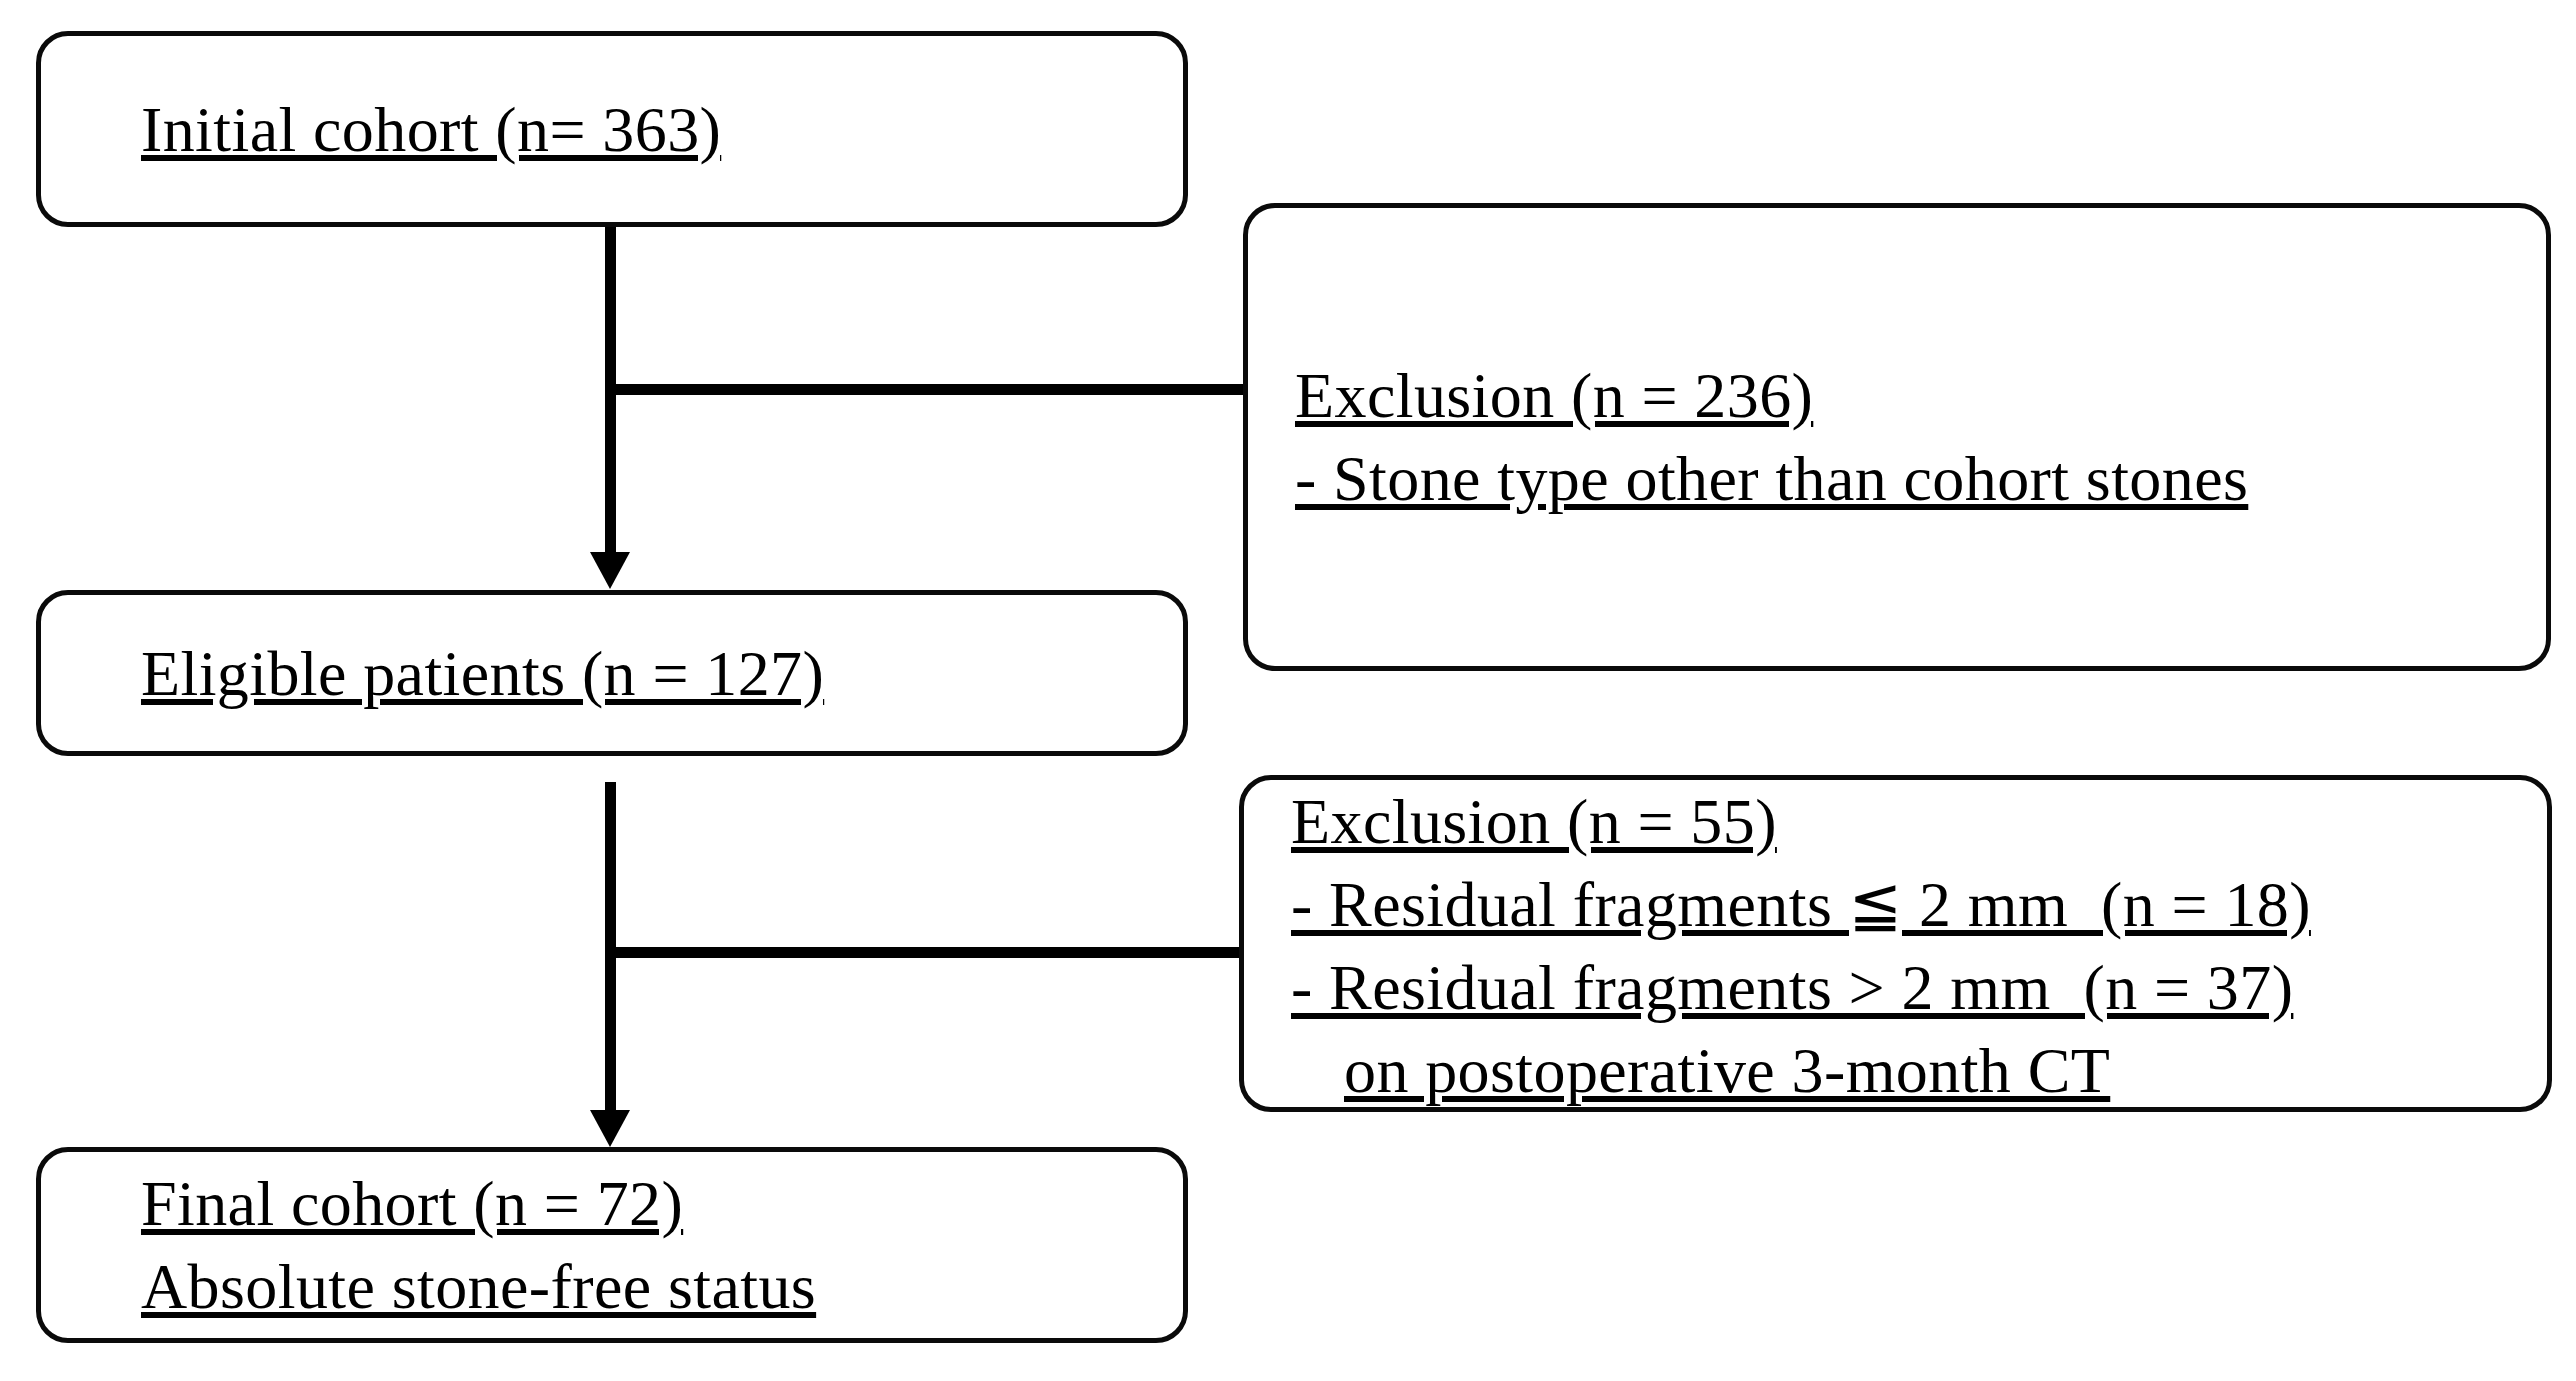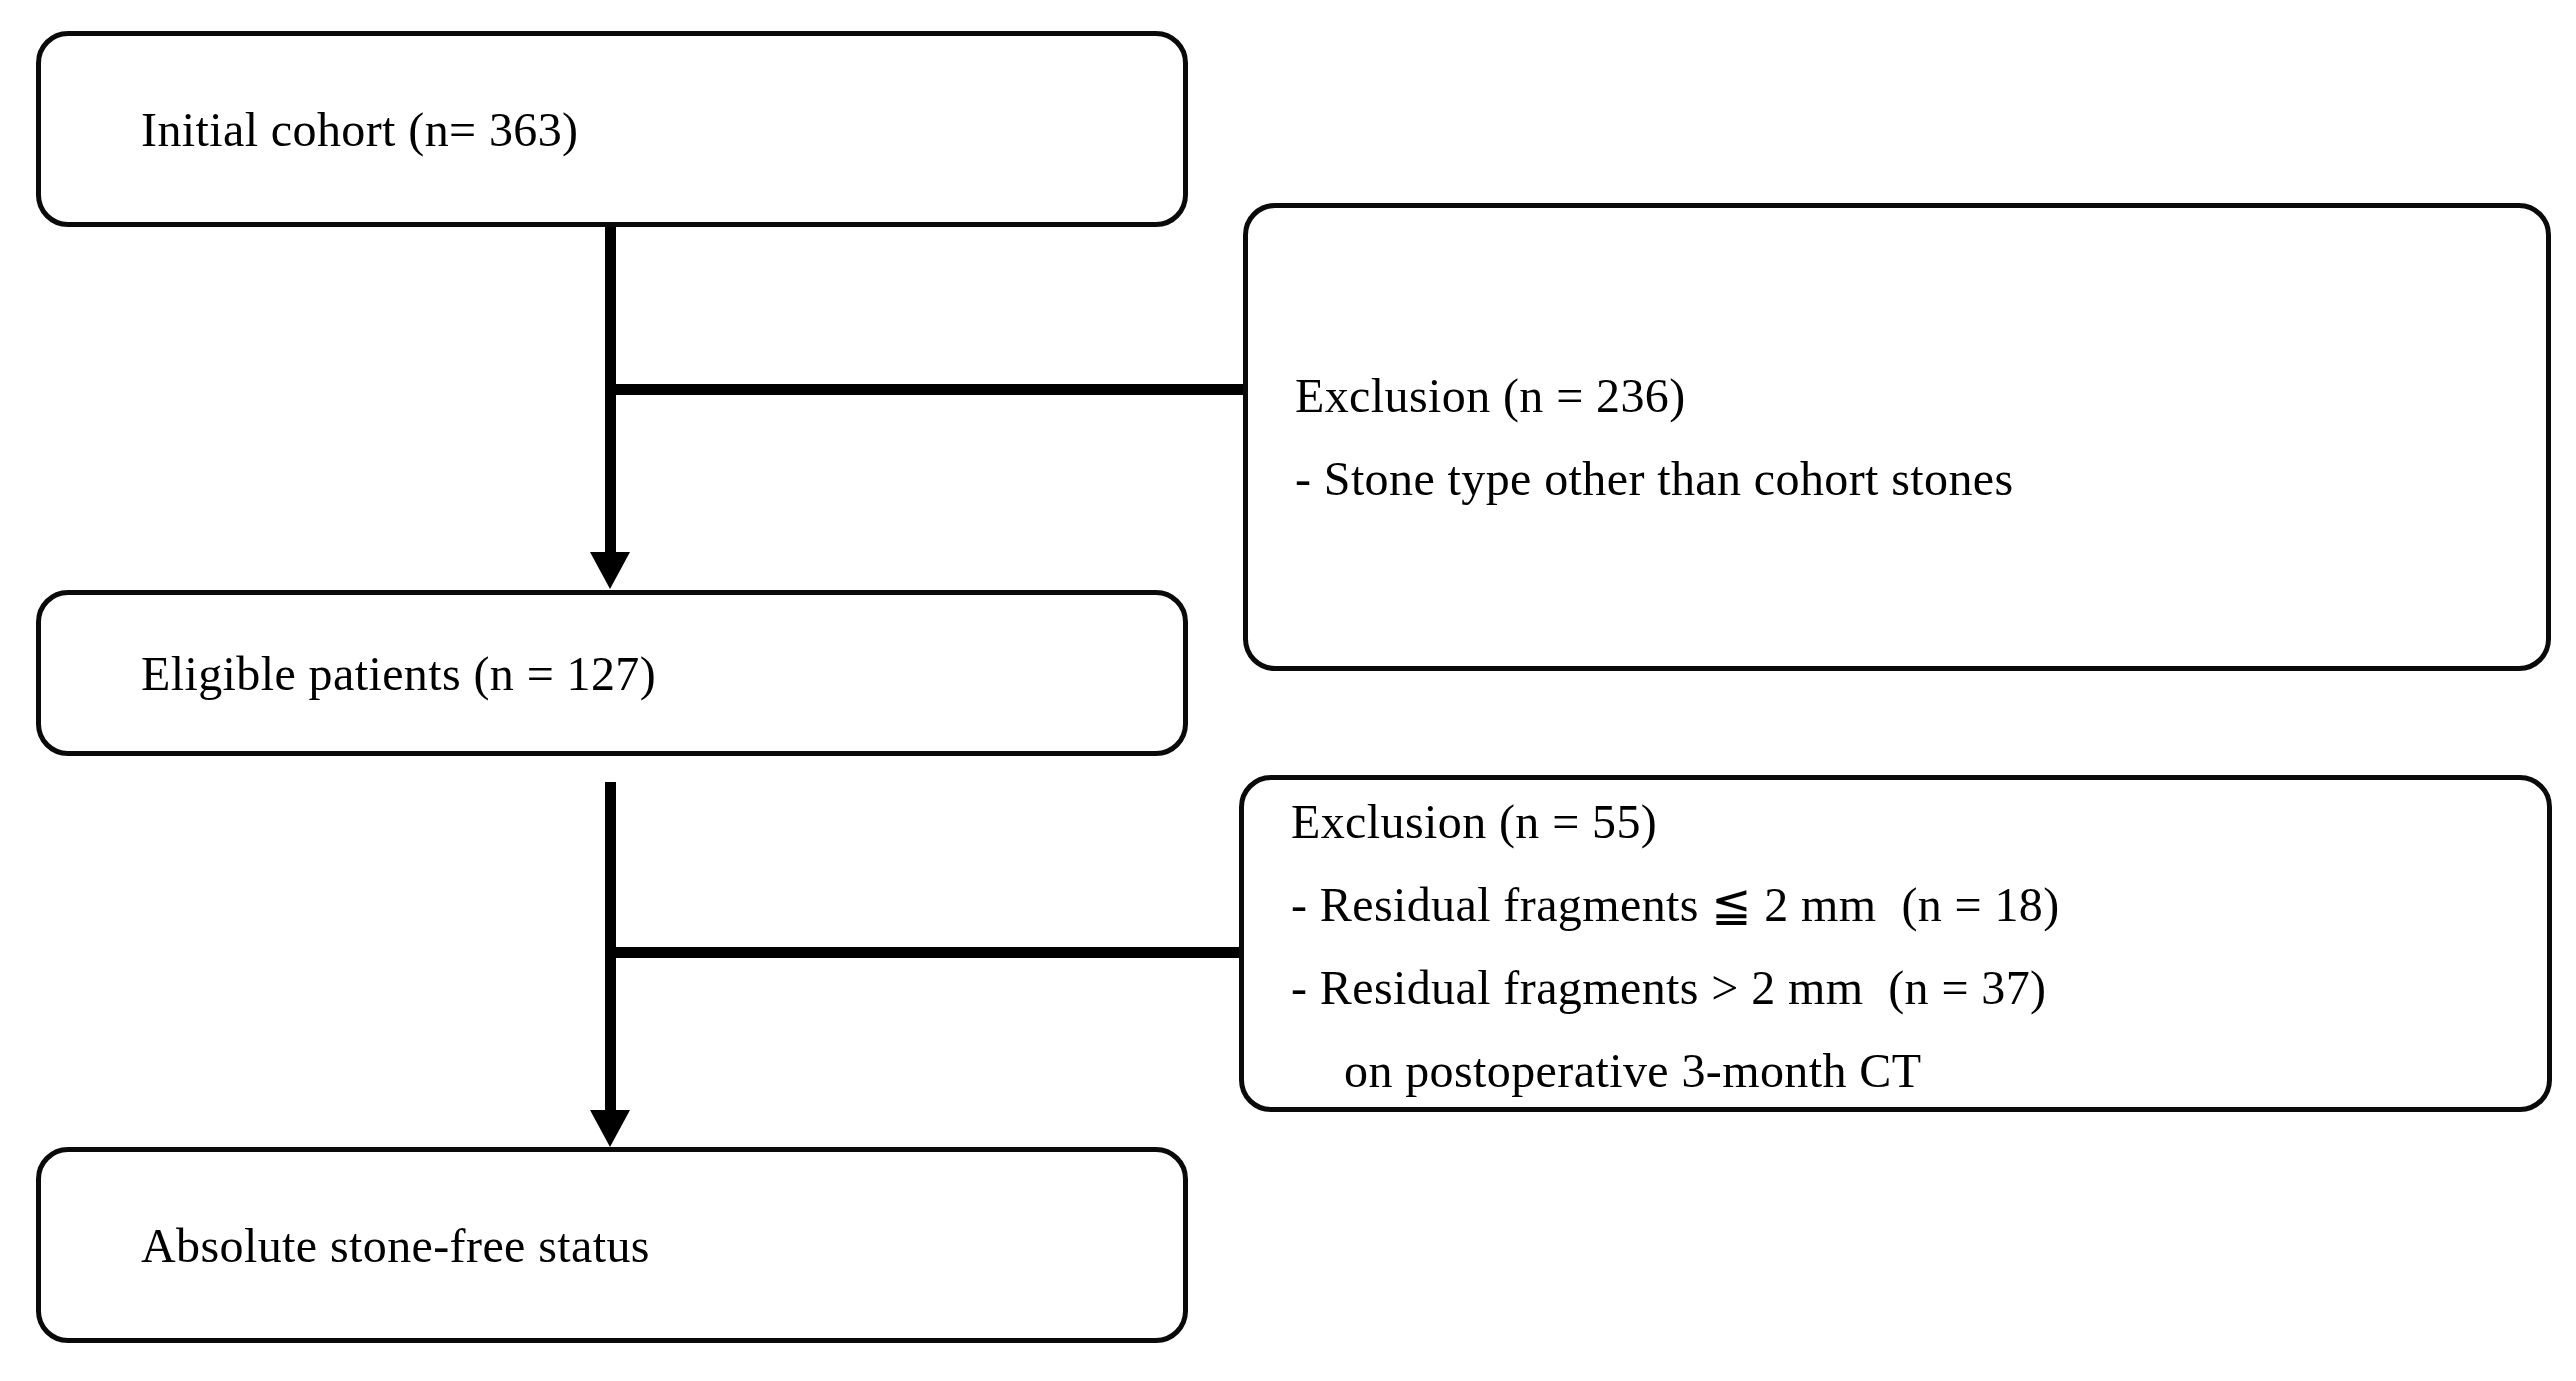--- a/index.html
+++ b/index.html
@@ -20,24 +20,25 @@
     position: absolute;
     box-sizing: border-box;
     background: #ffffff;
     border: 5.1px solid #0a0a0a;
     border-radius: 32px;
     display: flex;
     flex-direction: column;
     justify-content: center;
   }
   .node .line {
-    font-size: 48px;
+    font-size: 64px;
     line-height: 83px;
     white-space: pre-wrap;
     letter-spacing: 0.4px;
+    text-decoration: underline;
   }
   .node .line.cont {
     padding-left: 53px;
   }
   
   #box-initial  { left: 36px;  top: 31px;   width: 1152px; height: 196px; padding-left: 100px; }
   #box-eligible { left: 36px;  top: 590px;  width: 1152px; height: 166px; padding-left: 100px; }
   #box-final    { left: 36px;  top: 1147px; width: 1152px; height: 196px; padding-left: 100px; }
   
   #box-excl1 { left: 1243px; top: 203px; width: 1308px; height: 468px; padding-left: 47px; padding-right: 8px; }
@@ -91,17 +92,18 @@
   </div>
 
   <div class="node" id="box-excl2">
     <div class="line">Exclusion (n = 55)</div>
     <div class="line">- Residual fragments ≦ 2 mm  (n = 18)</div>
     <div class="line">- Residual fragments &gt; 2 mm  (n = 37)</div>
     <div class="line cont">on postoperative 3-month CT</div>
   </div>
 
   <div class="node" id="box-final">
+    <div class="line">Final cohort (n = 72)</div>
     <div class="line">Absolute stone-free status</div>
   </div>
 
 </div>
 
 
 </body></html>

